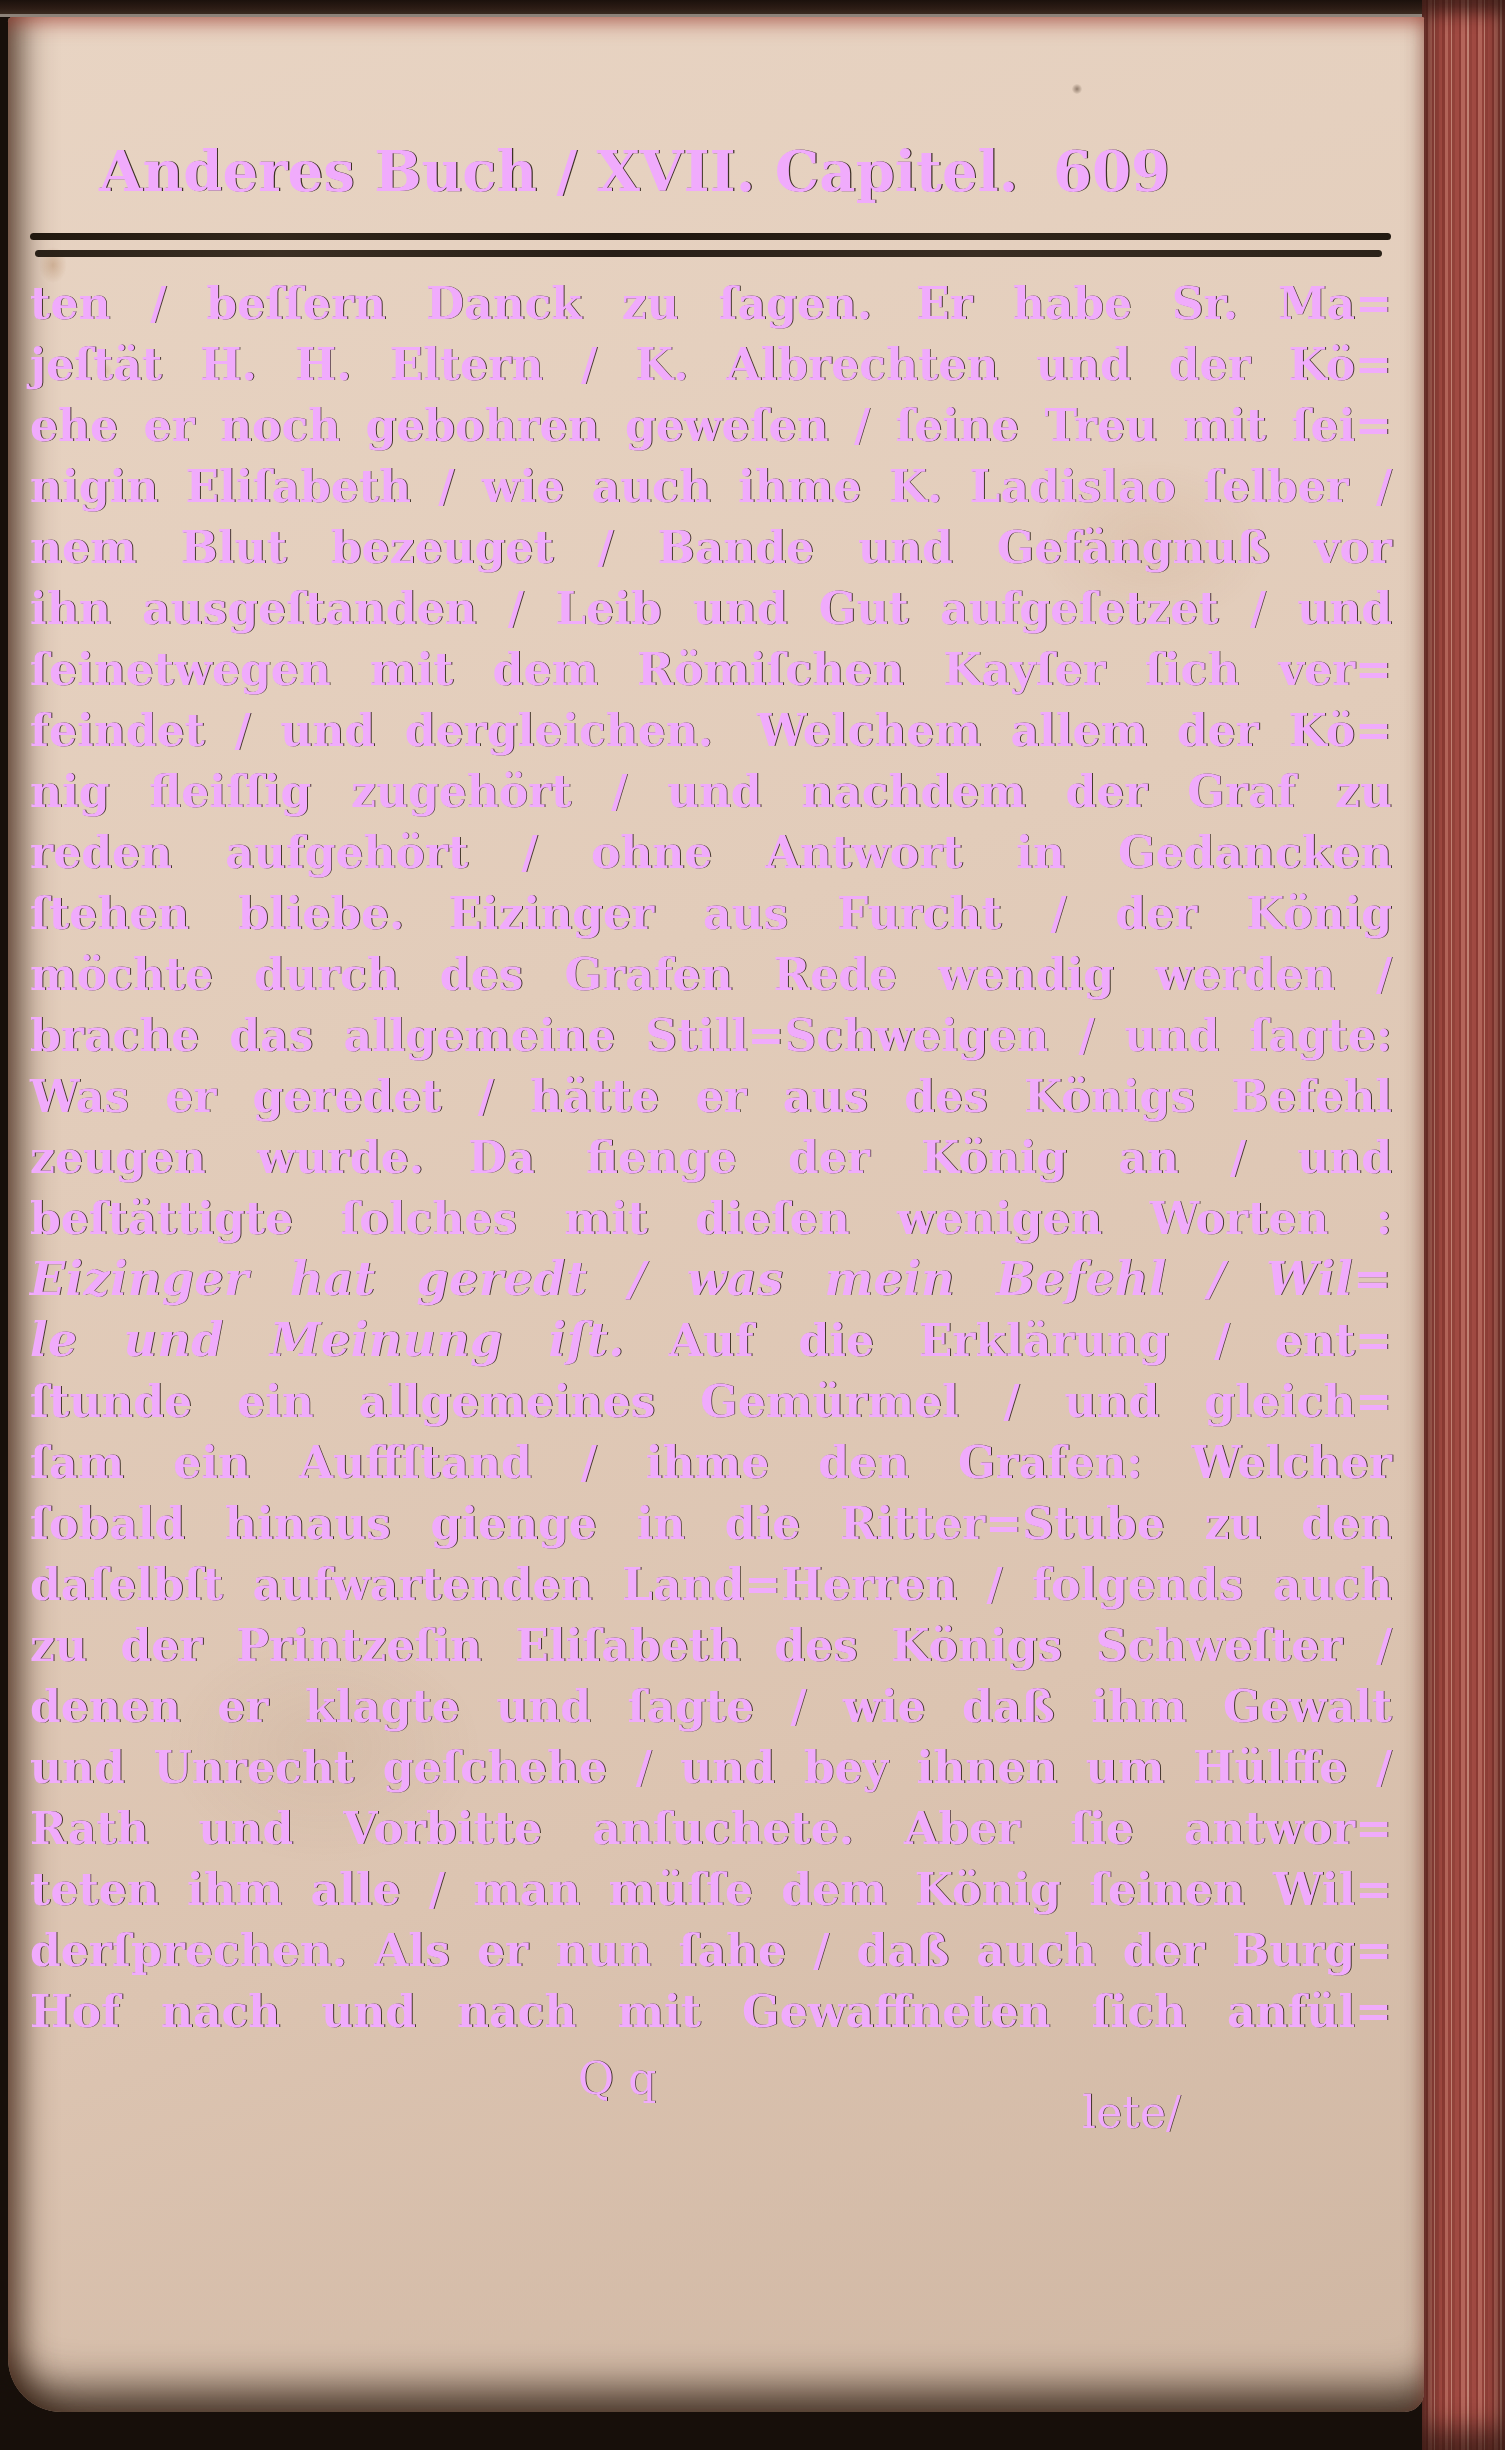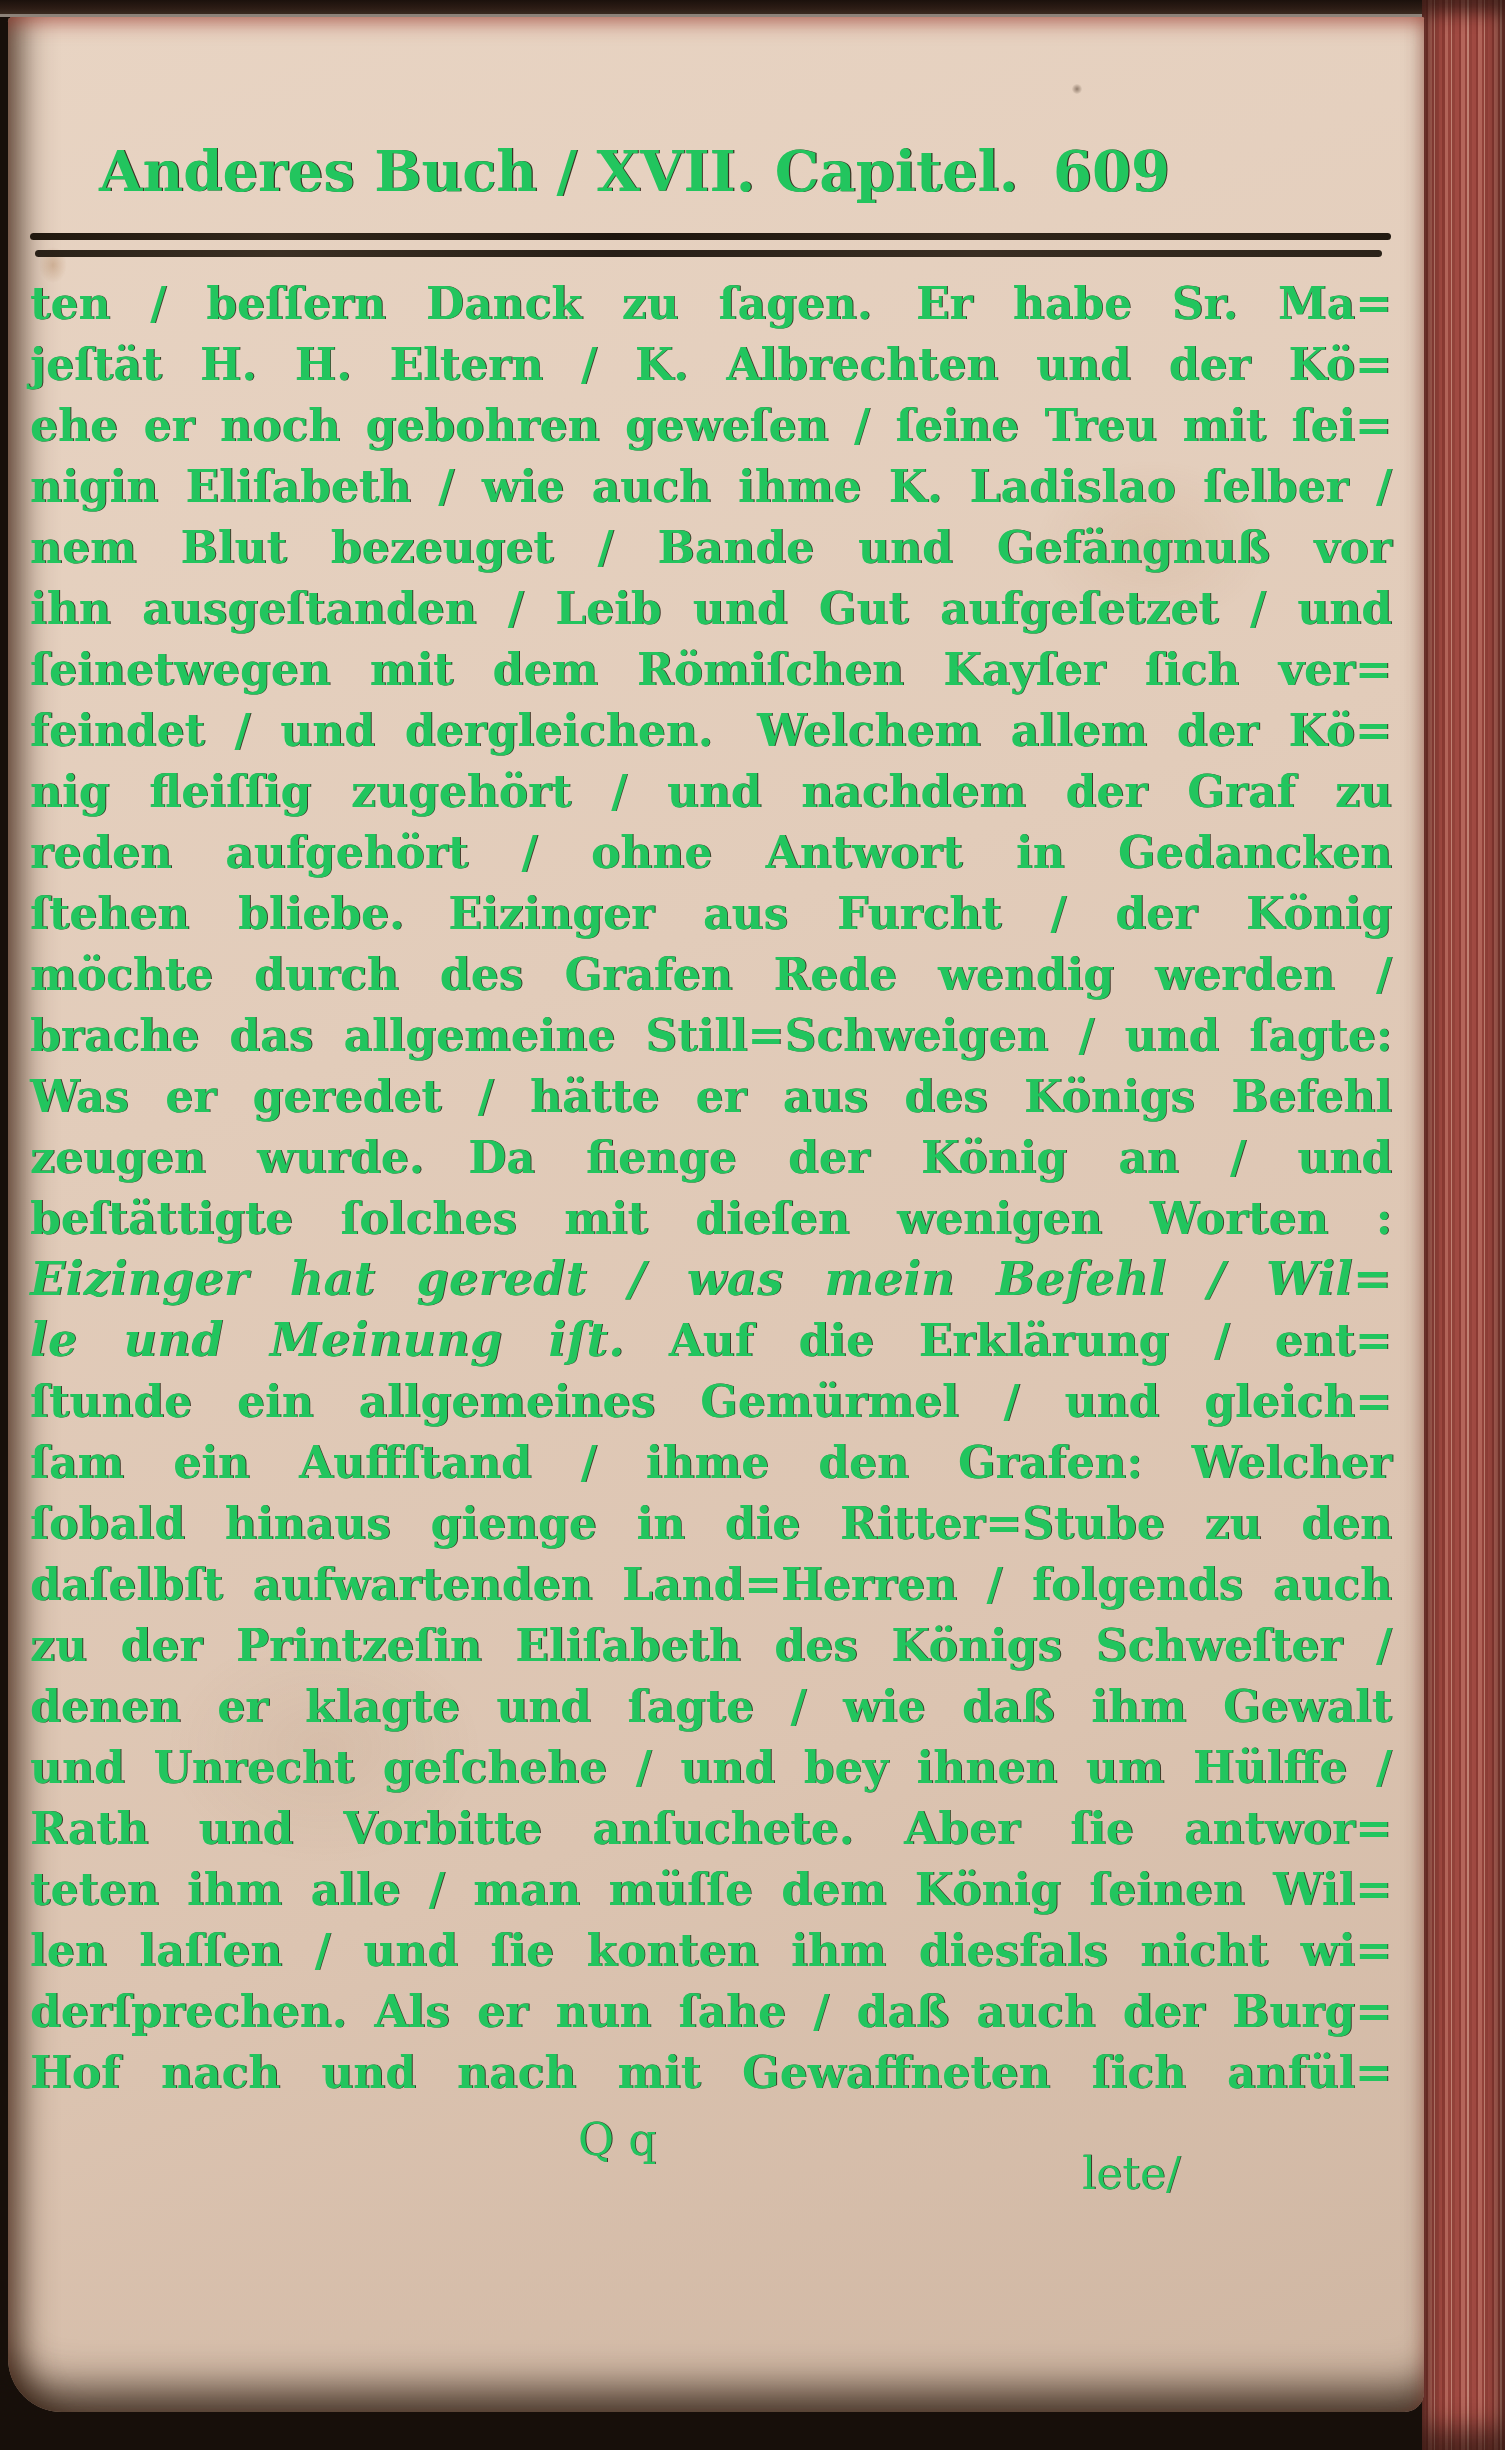--- a/index.html
+++ b/index.html
@@ -46,21 +46,21 @@
     background:
       radial-gradient(19.6px 25.6px at 45px 248px, rgba(150,95,45,.28), rgba(150,95,45,0) 70%),
       radial-gradient(12px 12px at 96px 354px, rgba(150,95,45,.22), rgba(150,95,45,0) 70%),
       radial-gradient(7.5px 7.5px at 1069px 72px, rgba(60,40,25,.5), rgba(60,40,25,0) 70%),
       radial-gradient(166px 120px at 1144px 527px, rgba(170,110,60,.10), rgba(170,110,60,0) 70%),
       radial-gradient(226px 166px at 316px 1731px, rgba(120,80,45,.07), rgba(120,80,45,0) 70%);
   }
   .content{
     position:absolute;left:7.5px;top:16.6px;right:81px;
     padding:120px 32px 0 22.6px;
-    color:#22c55e;
+    color:#f0abfc;
   }
   .running-head{
     display:flex;justify-content:space-between;align-items:baseline;
     margin:0 222px 0 69px;
     font-size:56px;font-weight:bold;line-height:69px;
     text-shadow:1.1px 0 0 rgba(42,32,20,.9);
     white-space:nowrap;
   }
   .rules{margin-top:27px;}
   .rule{
@@ -125,21 +125,20 @@
       <div class="line"><span class="schwabacher">le und Meinung iſt.</span><span class="fraktur"> Auf die Erklärung / ent=</span></div>
       <div class="line"><span class="fraktur">ſtunde ein allgemeines Gemürmel / und gleich=</span></div>
       <div class="line"><span class="fraktur">ſam ein Auffſtand / ihme den Grafen: Welcher</span></div>
       <div class="line"><span class="fraktur">ſobald hinaus gienge in die Ritter=Stube zu den</span></div>
       <div class="line"><span class="fraktur">daſelbſt aufwartenden Land=Herren / folgends auch</span></div>
       <div class="line"><span class="fraktur">zu der Printzeſin Eliſabeth des Königs Schweſter /</span></div>
       <div class="line"><span class="fraktur">denen er klagte und ſagte / wie daß ihm Gewalt</span></div>
       <div class="line"><span class="fraktur">und Unrecht geſchehe / und bey ihnen um Hülffe /</span></div>
       <div class="line"><span class="fraktur">Rath und Vorbitte anſuchete. Aber ſie antwor=</span></div>
       <div class="line"><span class="fraktur">teten ihm alle / man müſſe dem König ſeinen Wil=</span></div>
-      <div class="line"><span class="fraktur">len laſſen / und ſie konten ihm diesfals nicht wi=</span></div>
       <div class="line"><span class="fraktur">derſprechen. Als er nun ſahe / daß auch der Burg=</span></div>
       <div class="line"><span class="fraktur">Hof nach und nach mit Gewaffneten ſich anfül=</span></div>
     </div>
   <div class="footer-line">
     <span class="signature">Q q</span>
     <span class="catchword">lete/</span>
   </div>
 </div>
 
 

